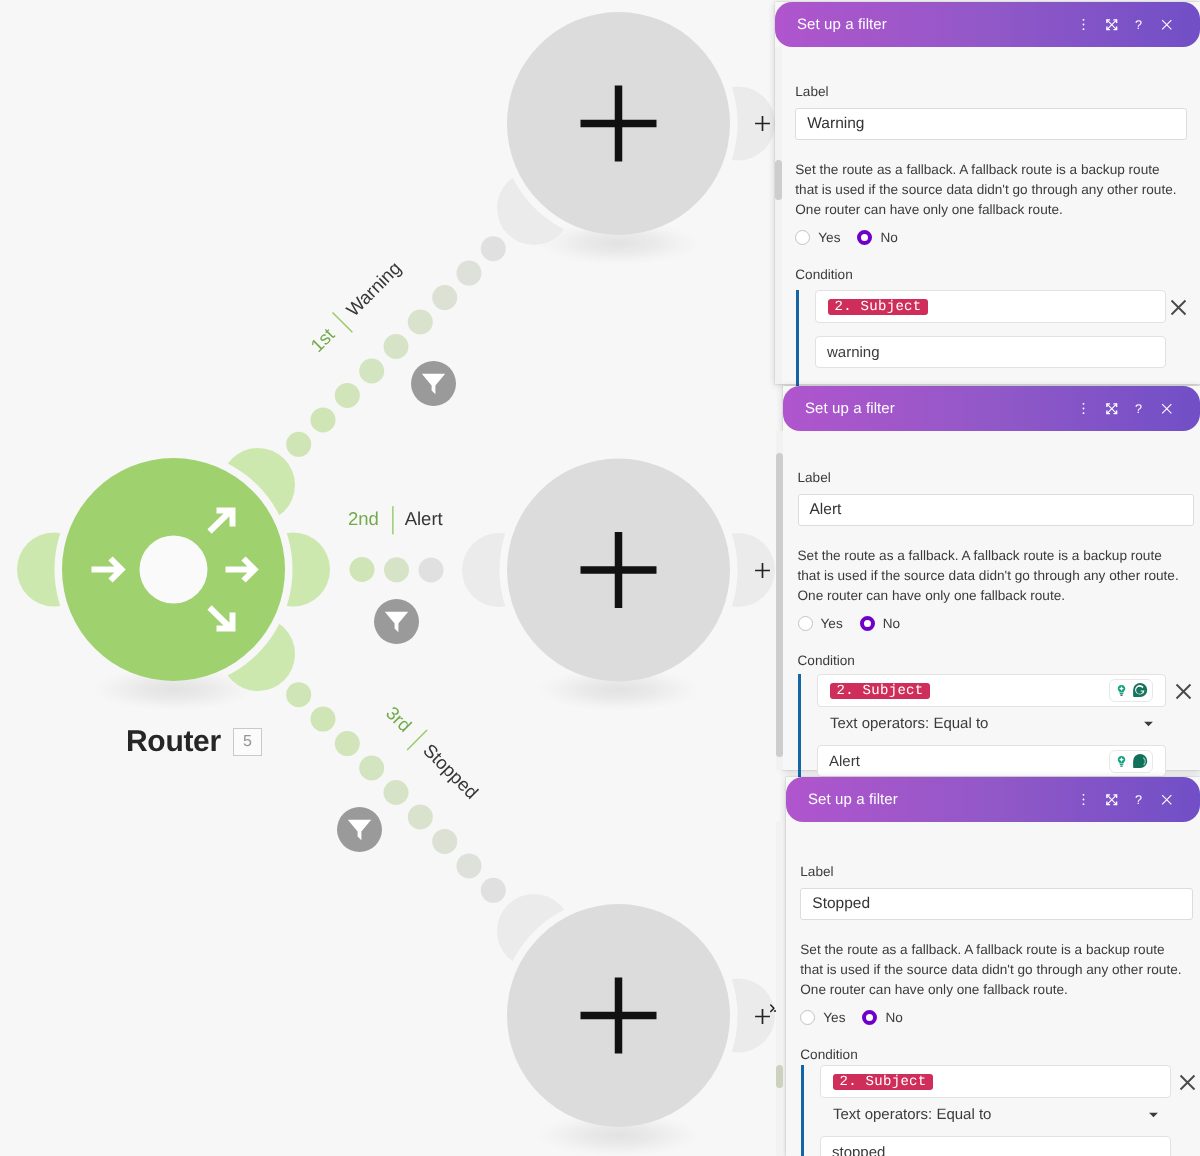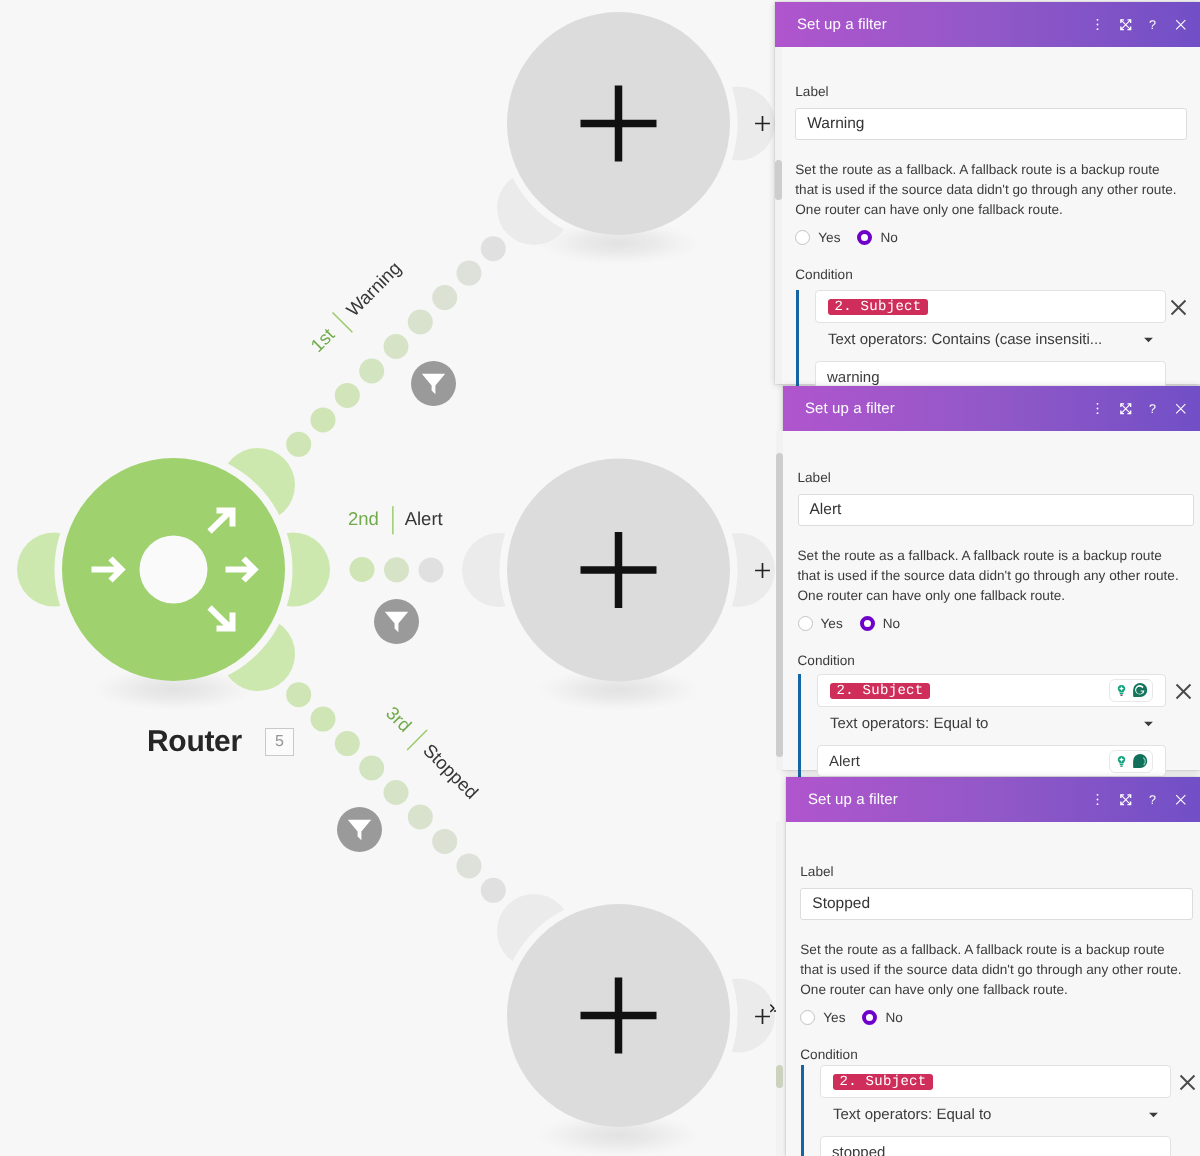--- a/index.html
+++ b/index.html
@@ -14,21 +14,21 @@
   }
 
   
   #canvas { position:absolute; left:0; top:0; width:1200px; height:1156px;
             background:#f7f7f7; overflow:hidden; }
   #canvas svg.routes { position:absolute; left:0; top:0; width:1200px; height:1156px; }
   .smallplus { position:absolute; width:21px; height:21px; }
   .cursor-glyph { position:absolute; width:13px; height:13px; }
 
   .router-label {
-    position:absolute; left:126px; top:725px; display:flex; align-items:center; gap:23px;margin-left:21px;
+    position:absolute; left:126px; top:725px; display:flex; align-items:center; gap:12px;
   }
   .router-label .txt { font-size:30px; font-weight:bold; color:#262626; letter-spacing:-0.3px; }
   .router-label .badge {
     font-size:16px; color:#959595; border:1px solid #c9c9c9; background:#fbfbfb;
     width:29px; height:28px; display:flex; align-items:center; justify-content:center;
   }
 
   .route-label { position:absolute; white-space:nowrap; font-size:18.5px; display:flex; align-items:center;
                  -webkit-font-smoothing:antialiased; }
   .route-label .ord { color:#72ab4c; }
@@ -41,23 +41,24 @@
 
   .filter-btn {
     position:absolute; width:45px; height:45px; border-radius:50%; background:#9a9a9a;
     display:flex; align-items:center; justify-content:center;
   }
 
   
   .panel { position:absolute; background:#f7f7f7;
            box-shadow:0 1px 7px rgba(0,0,0,.18), 0 0 0 1px rgba(0,0,0,.045); }
   .panel-header {
-    height:45px; display:flex; align-items:center; padding:0 6px 0 22px;
+    height:45px; display:flex; align-items:center; padding:0 20px 0 22px;
     background:linear-gradient(90deg,#b055cd 0%,#9258c7 50%,#714fc6 100%);
     color:#fff;
+    border-radius:17px;
   }
   .panel-header .ttl { font-size:15px; flex:1; letter-spacing:.1px; }
   .panel-header .hicons { display:flex; align-items:center; gap:0; }
   .panel-header .hicons > span { width:27.5px; justify-content:center; }
   .panel-header .hicons > span { display:flex; align-items:center; justify-content:center; cursor:pointer; }
 
   .panel-body { position:absolute; left:0; top:45px; right:0; bottom:0;margin-top:20px; }
   .pb-abs { position:absolute; }
   .cap { font-size:13.6px; color:#3b3b3b; }
   .txtfield {
@@ -312,26 +313,20 @@
       <div class="cond-bar" style="left:20.6px; height:103px;"></div>
       <div class="chipfield" style="margin-left:40px; width:351px;">
         <span class="chip">2. Subject</span>
 
       </div>
       <div class="xbtn" style="left:395px; top:9px;">
         <svg viewBox="0 0 18 18" width="17" height="17">
               <path d="M1.6 1.6 L16.4 16.4 M16.4 1.6 L1.6 16.4" stroke="#4a4a4a" stroke-width="2.05"></path>
             </svg>
       </div>
-      <div class="oprow" style="margin-left:40px; margin-top:8px; width:351px;">
-        <span class="optxt">Text operators: Contains (case insensiti...</span>
-        <svg viewBox="0 0 12 12" width="11" height="11">
-              <path d="M1.2 4 L6 9 L10.8 4 Z" fill="#3b3b3b"></path>
-            </svg>
-      </div>
       <div class="valfield" style="margin-left:40px; margin-top:13px; width:351px;">
         <span>warning</span>
 
       </div>
 
     </div>
   </div>
 </div>
 <div class="panel" style="left:783px; top:386px; width:417px; height:384px;">
   <div class="scrollbar" style="left:-7px; top:45px; height:339px;">

